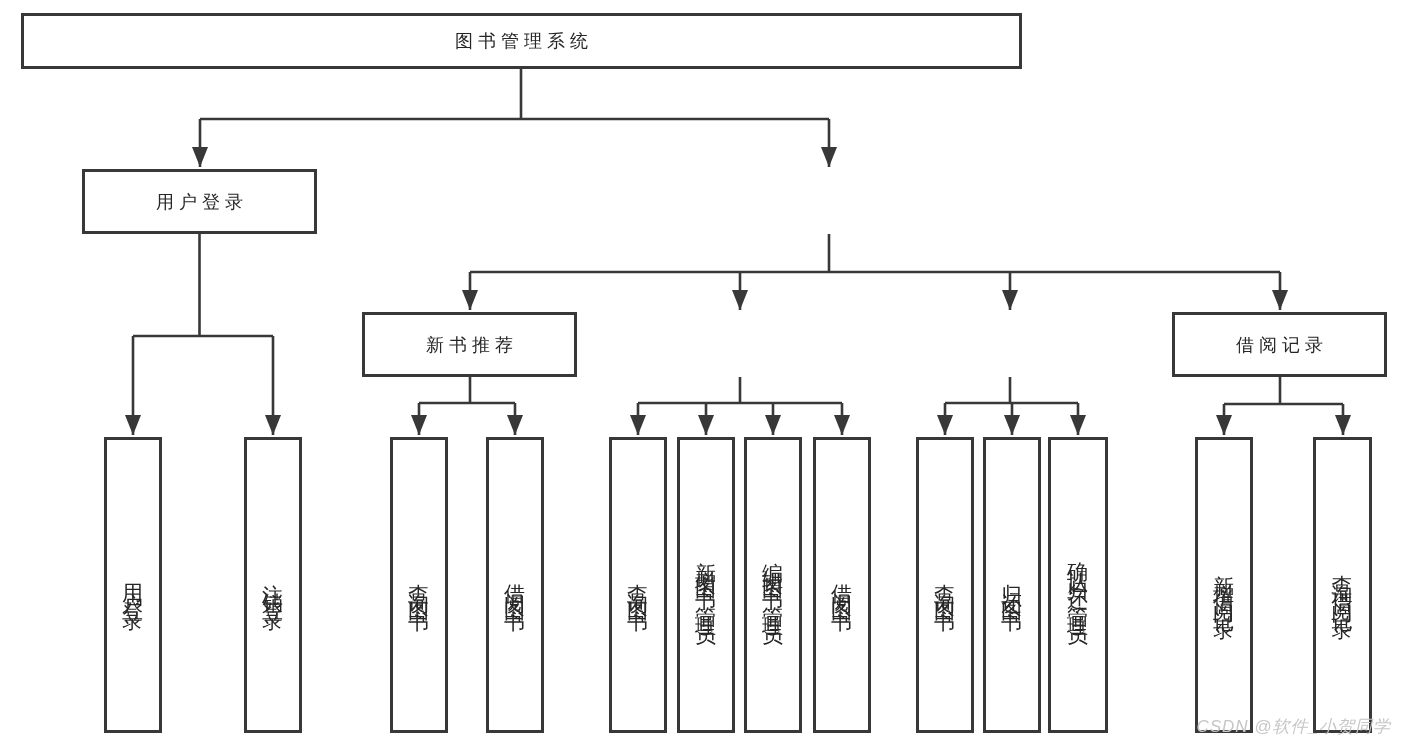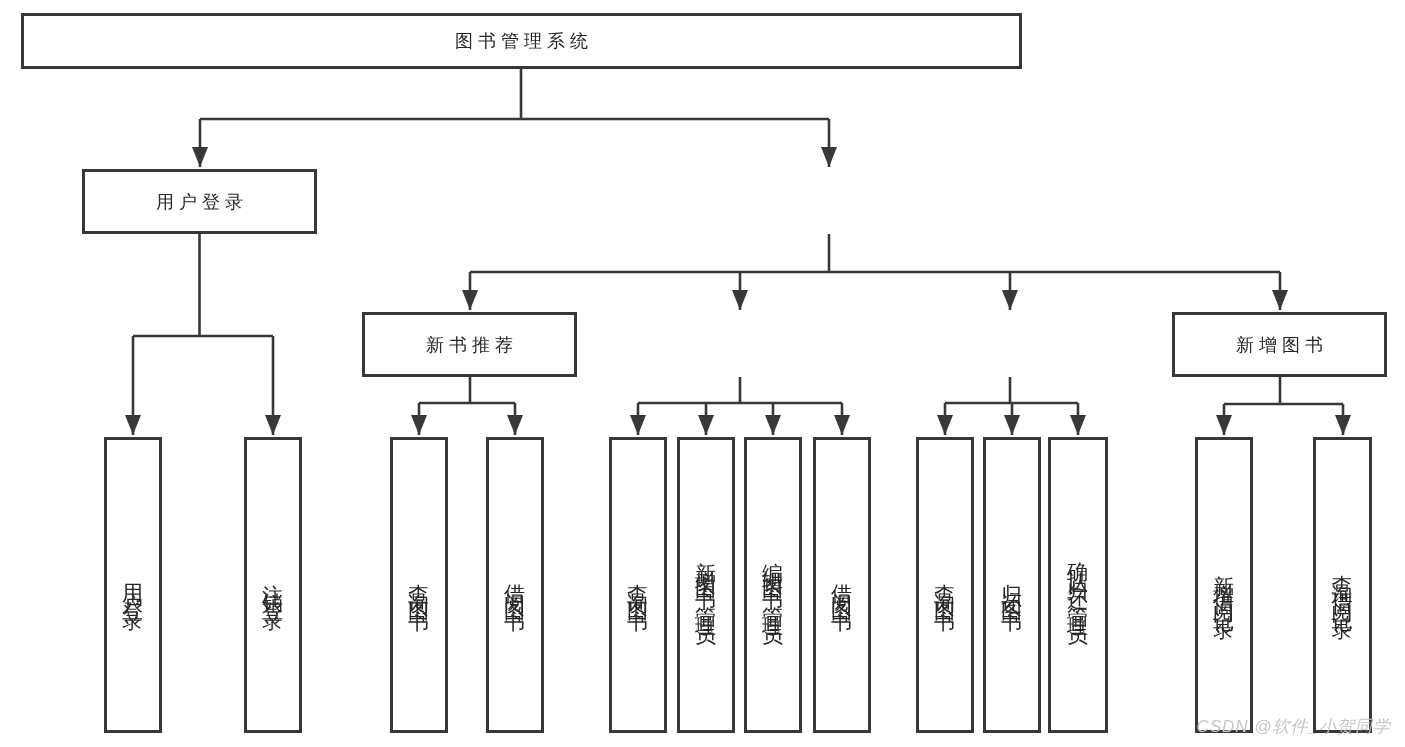--- a/index.html
+++ b/index.html
@@ -89,21 +89,21 @@
   </div>
 
   <div class="hbox" style="left:82px;top:169px;width:235px">
     <span class="hlabel">用户登录</span>
   </div>
 
   <div class="hbox" style="left:362px;top:312px;width:215px">
     <span class="hlabel">新书推荐</span>
   </div>
   <div class="hbox" style="left:1172px;top:312px;width:215px">
-    <span class="hlabel">新增图书</span>
+    <span class="hlabel">借阅记录</span>
   </div>
 
   <div class="vbox" style="left:104px">
     <span class="vtext">用户登录</span>
   </div>
   <div class="vbox" style="left:244px">
     <span class="vtext">注销登录</span>
   </div>
 
   <div class="vbox" style="left:390px">

